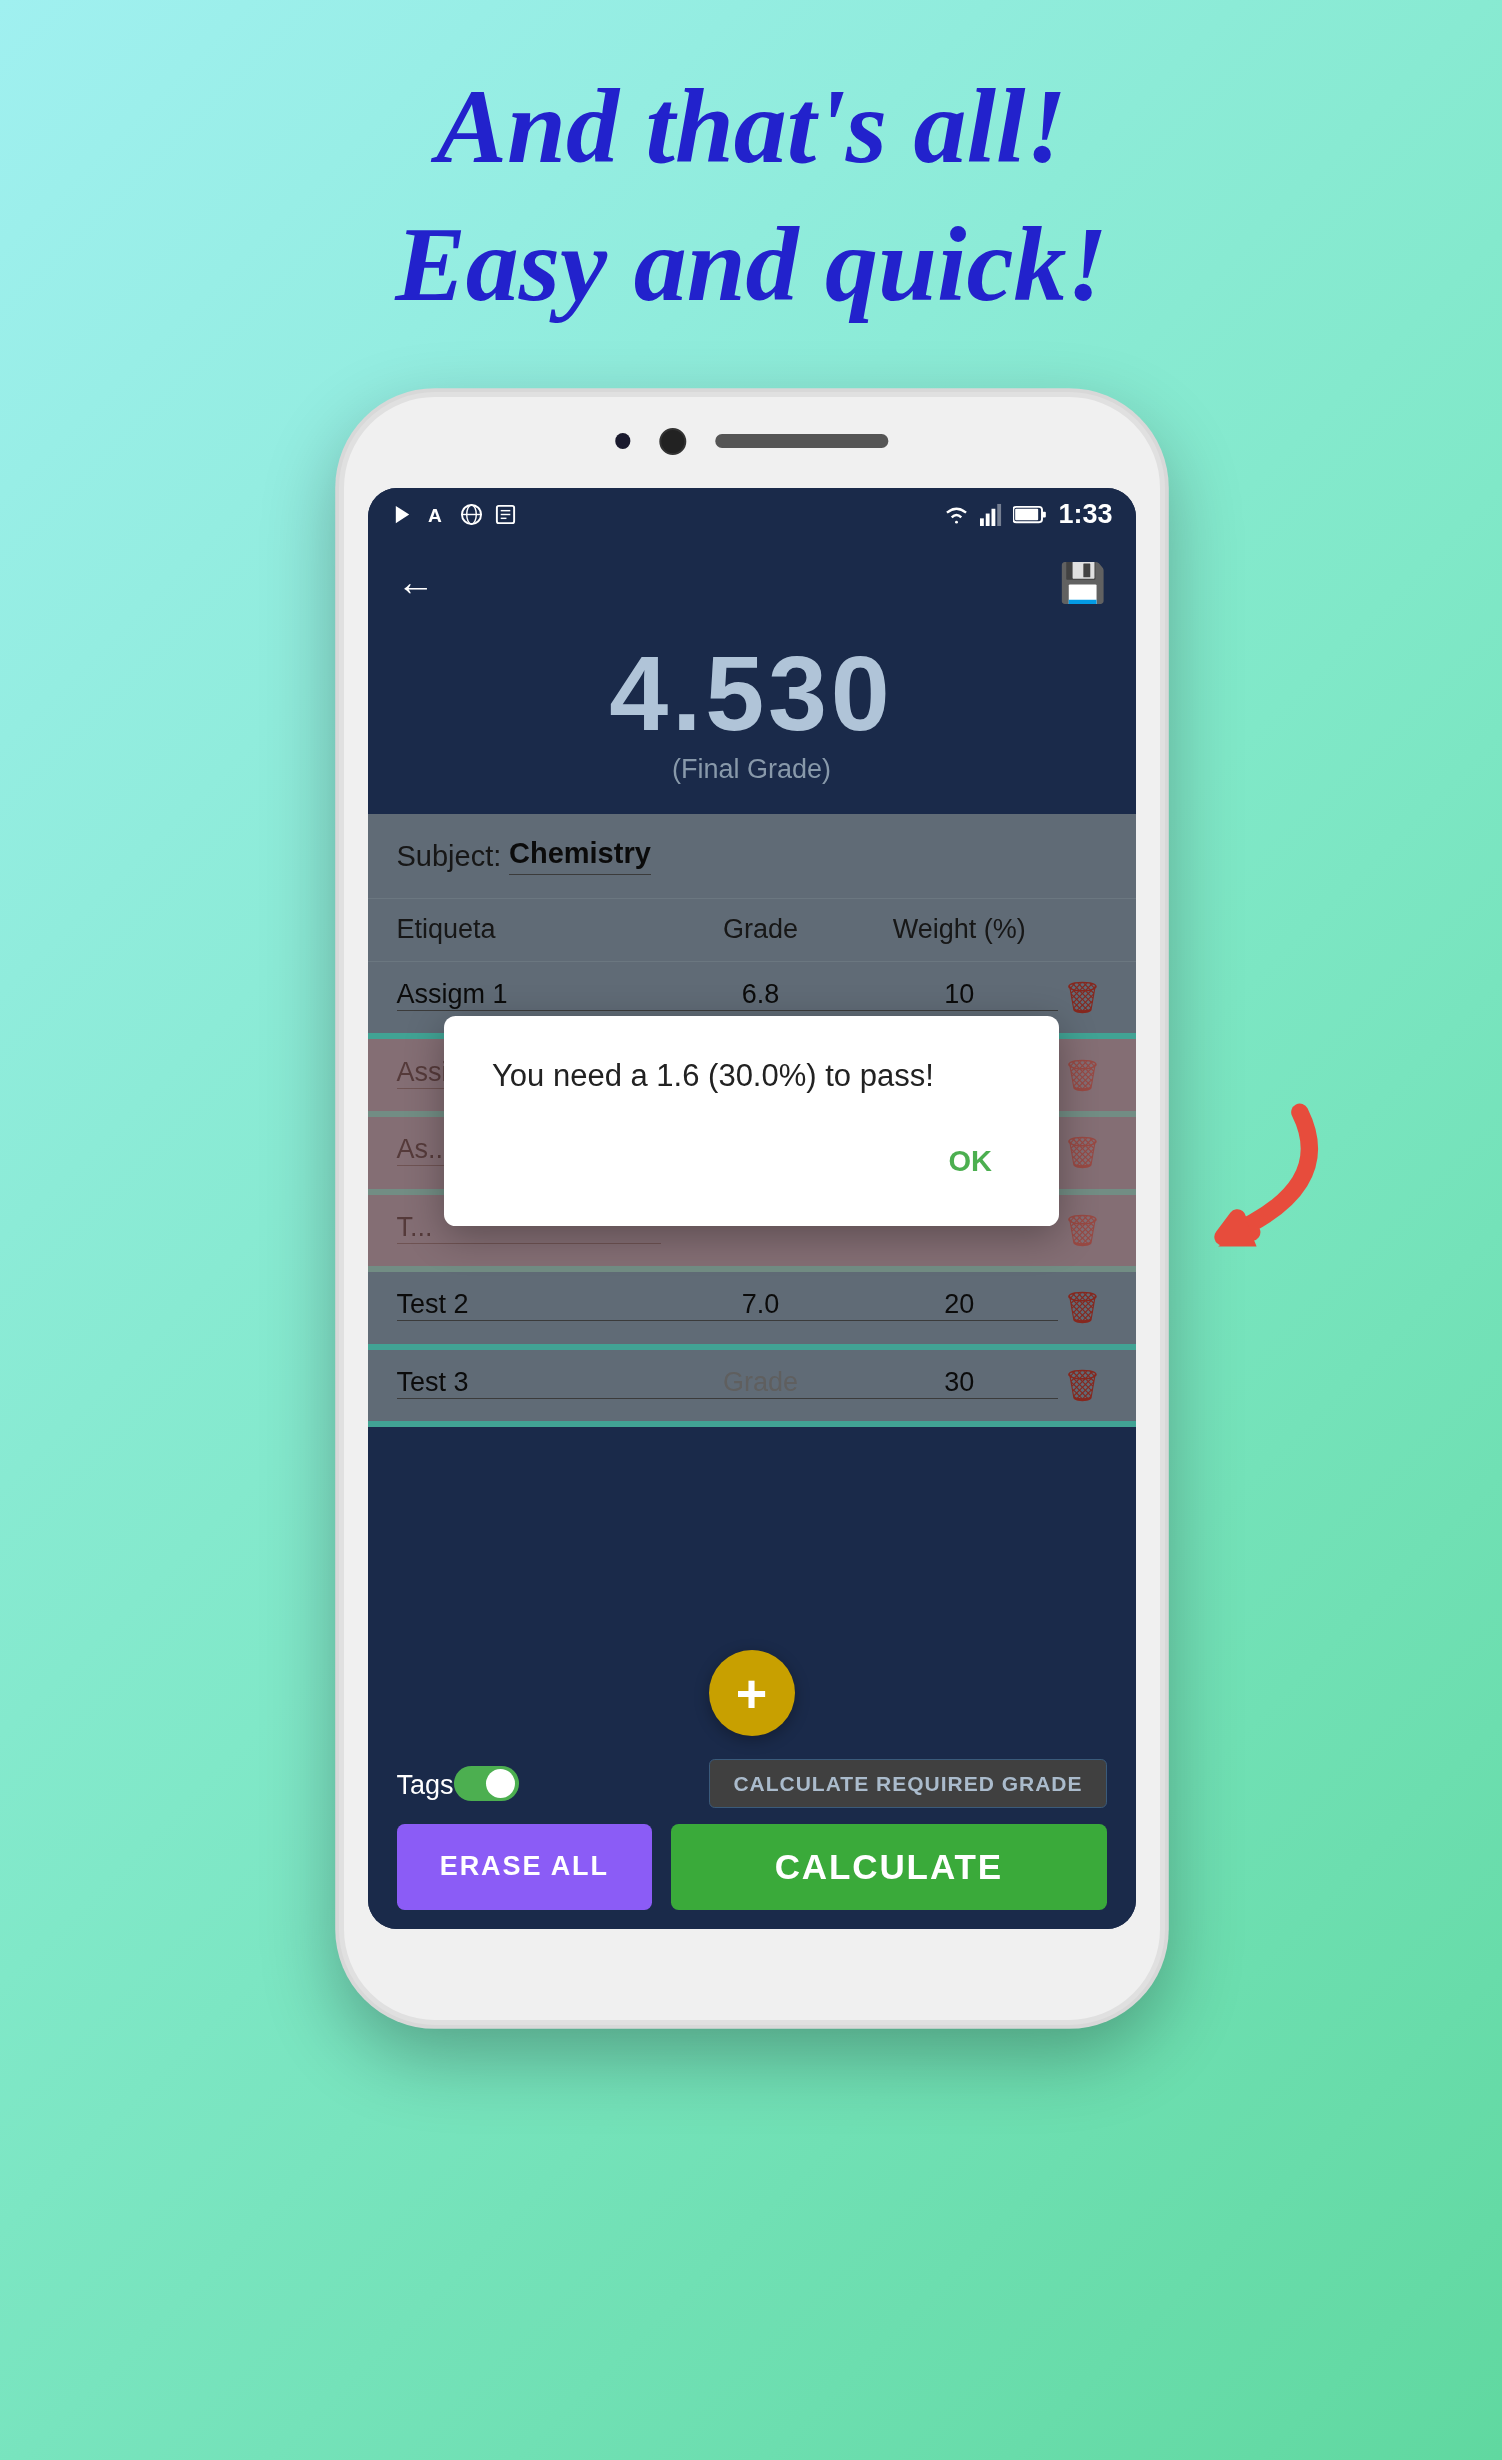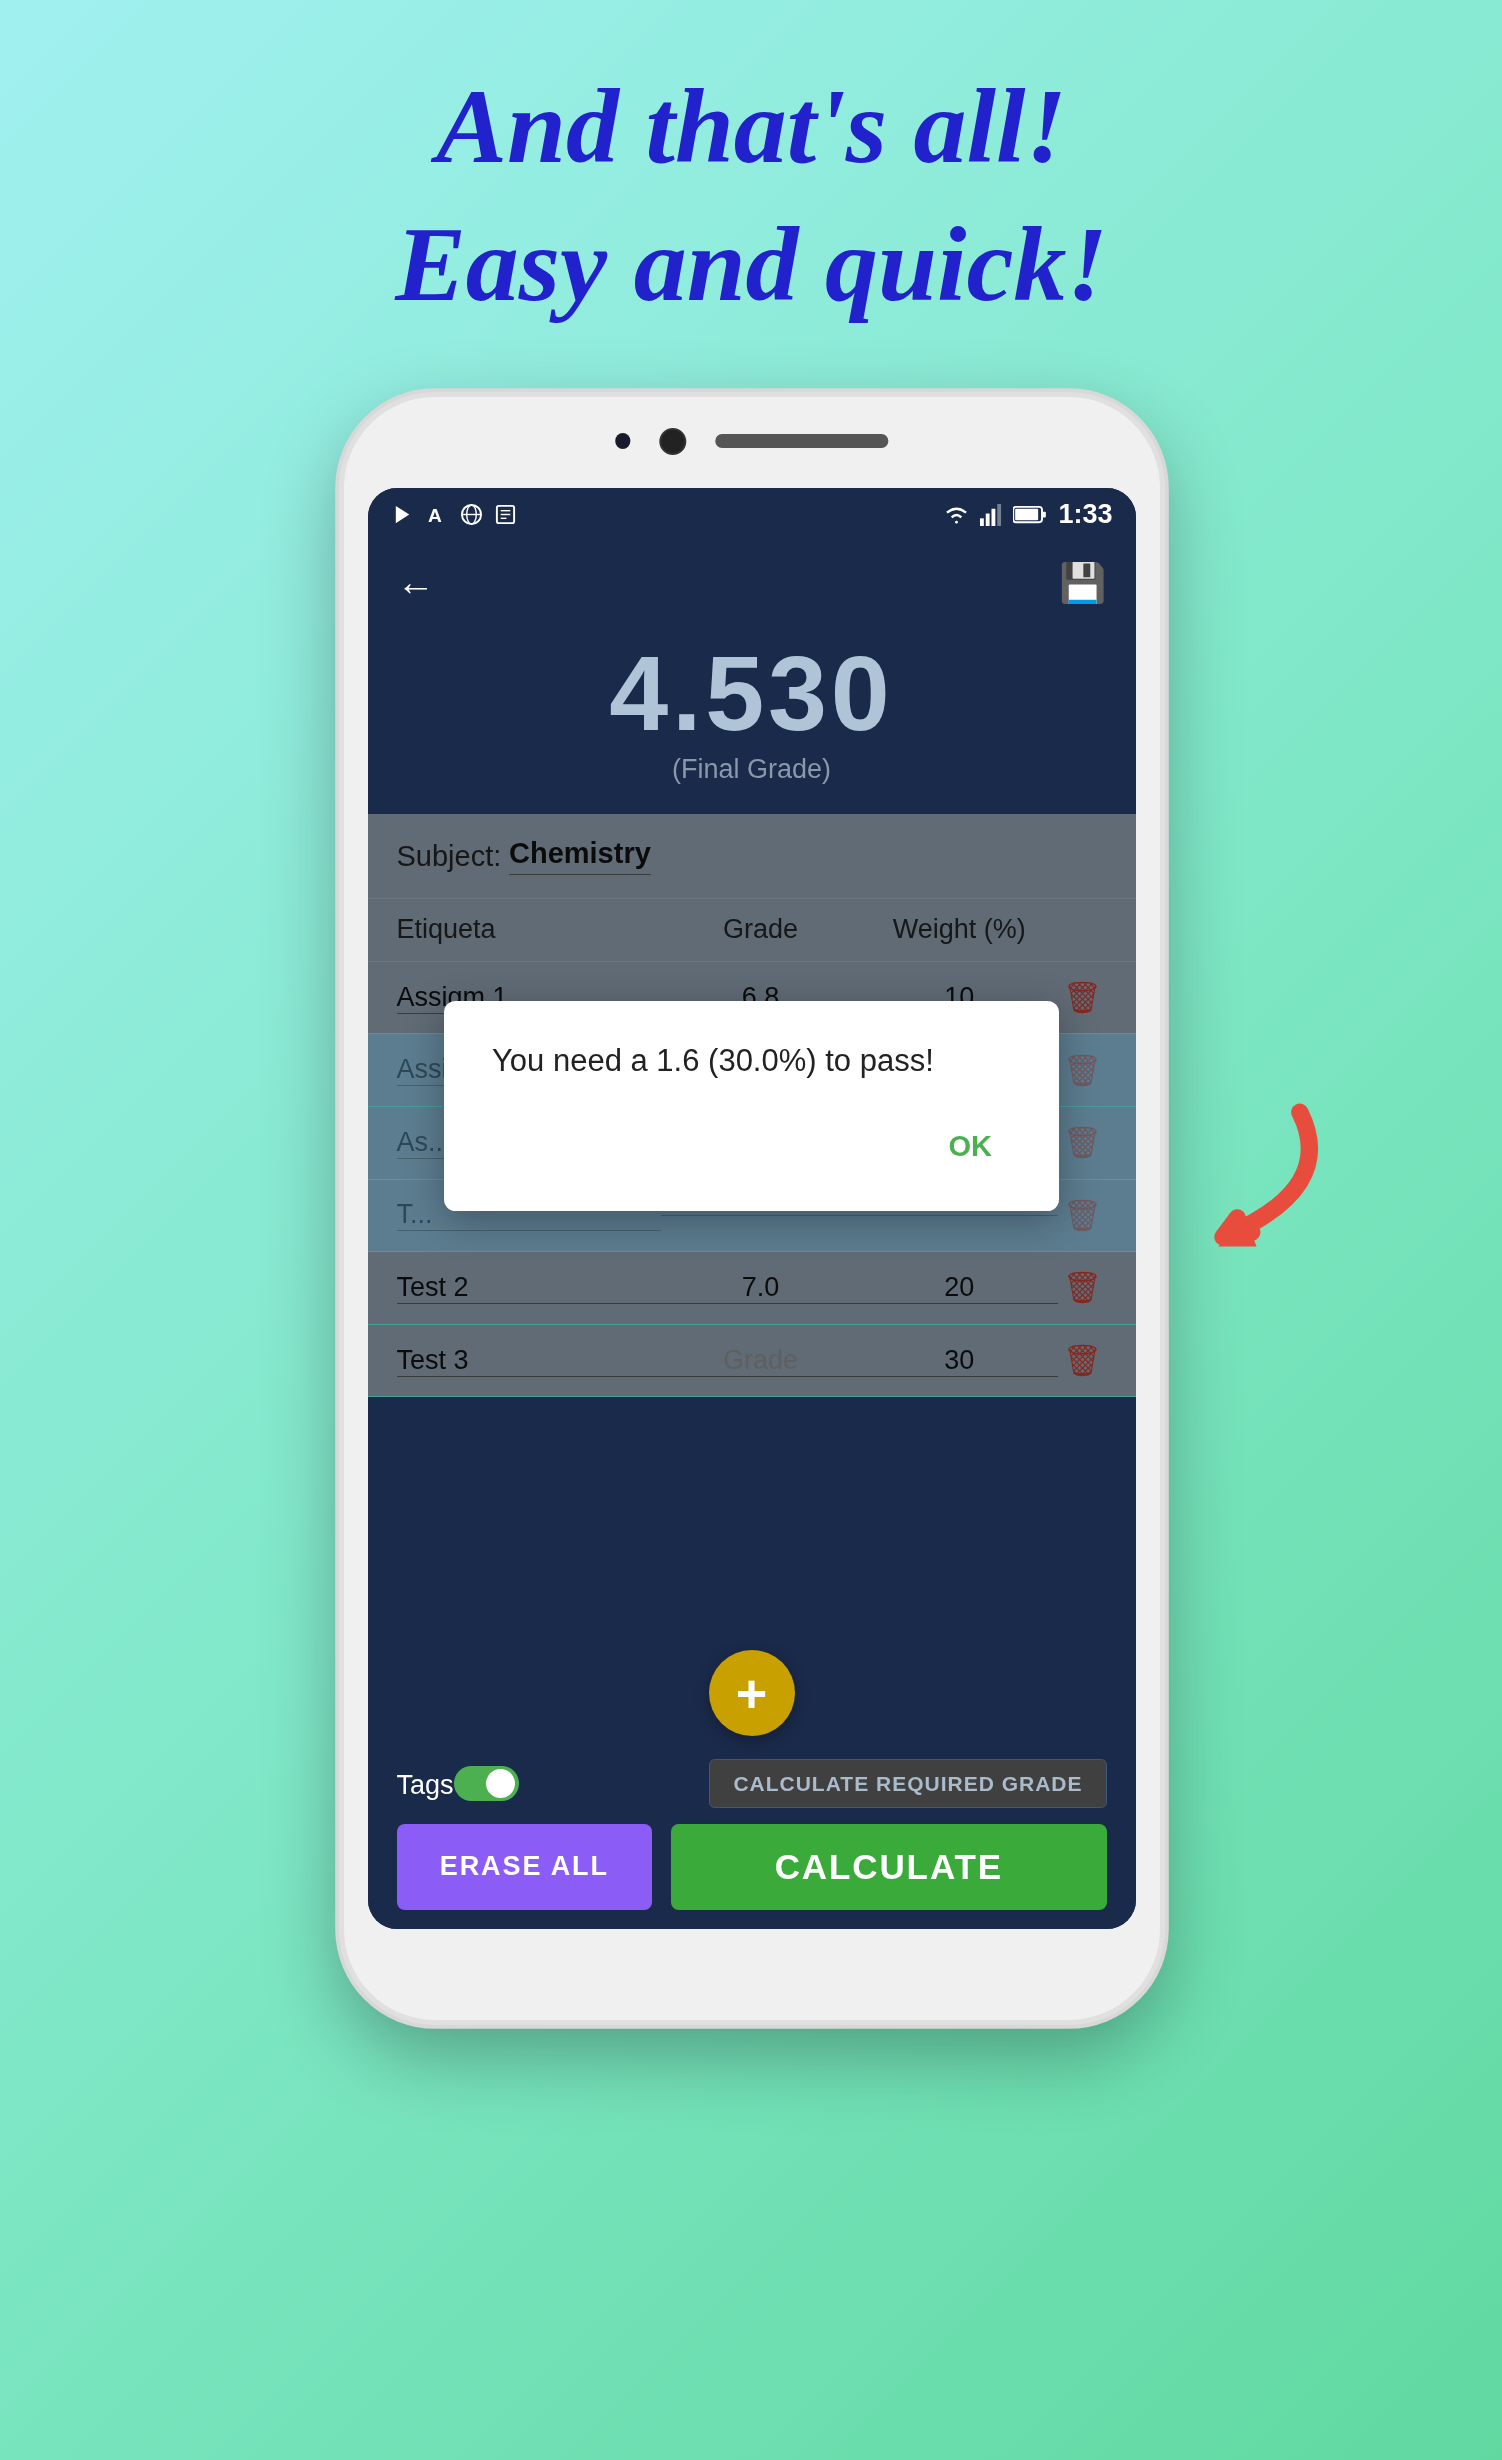--- a/index.html
+++ b/index.html
@@ -199,24 +199,24 @@
     }
 
     .col-label { flex: 2; color: #222; font-size: 27px; }
     .col-grade { flex: 1.5; color: #222; font-size: 27px; text-align: center; }
     .col-weight { flex: 1.5; color: #222; font-size: 27px; text-align: center; }
     .col-action { width: 48px; }
 
     
     .table-row {
       display: flex;
-      align-items: center;
+      align-items: flex-start;
       padding: 17.3px 29px;
       background: #8a9aaa;
-      border-bottom: 1px solid #5eead4;
+      border-bottom: 6px solid #5eead4;
     }
 
     .row-label { flex: 2; color: #111; font-size: 27px; border-bottom: 1px solid #555; }
     .row-grade { flex: 1.5; text-align: center; font-size: 27px; color: #111; border-bottom: 1px solid #555; }
     .row-weight { flex: 1.5; text-align: center; font-size: 27px; color: #111; border-bottom: 1px solid #555; }
     .row-delete { width: 48px; text-align: center; }
 
     
     .modal-overlay {
       position: absolute;
@@ -447,21 +447,21 @@
     <div class="app-header">
       <div class="back-btn">←</div>
       <div class="save-btn">💾</div>
     </div>
 
     <div class="grade-display">
       <div class="grade-number">4.530</div>
       <div class="grade-label">(Final Grade)</div>
     </div>
 
-    <div style="position:relative; background:#7dd3fc; overflow:hidden;">
+    <div style="position:relative; background:#fca5a5; overflow:hidden;">
 
       <div class="subject-row">
         <div class="subject-input-row">
           <span class="subject-label">Subject:</span>
           <span class="subject-name">Chemistry</span>
         </div>
       </div>
 
       <div class="table-header">
         <div class="col-label">Etiqueta</div>

